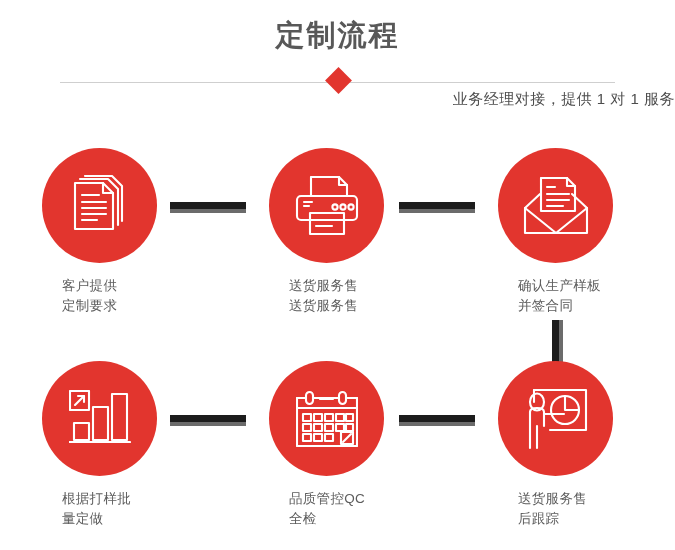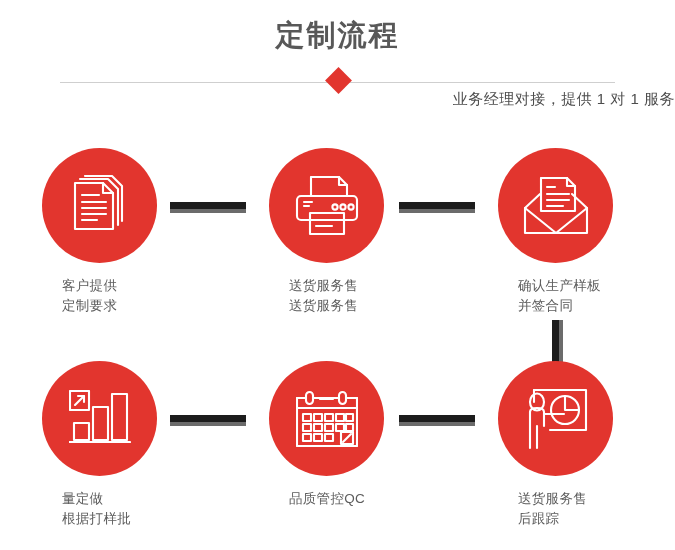--- a/index.html
+++ b/index.html
@@ -257,22 +257,22 @@
           <path d="M6 15 L15 6"></path>
           <path d="M9 6 H15 V12"></path>
           <rect x="5" y="33" width="15" height="17"></rect>
           <rect x="24" y="17" width="15" height="33"></rect>
           <rect x="43" y="4" width="15" height="46"></rect>
           <path d="M0 52 H61"></path>
         </svg>
       </span>
     </div>
     <div class="caption">
+      <div>根据打样批</div>
       <div>量定做</div>
-      <div>根据打样批</div>
     </div>
   </div>
 
   <div class="step step-4">
     <div class="circle">
       <span>
         <svg width="62" height="58" viewBox="0 0 62 58" fill="none" stroke="#ffffff" stroke-width="2.1" stroke-linejoin="round" stroke-linecap="round">
           <rect x="10" y="2" width="7" height="12" rx="3.5"></rect>
           <rect x="43" y="2" width="7" height="12" rx="3.5"></rect>
           <path d="M24 9 H37"></path>
@@ -294,20 +294,21 @@
           <rect x="7" y="44" width="8" height="7"></rect>
           <rect x="18" y="44" width="8" height="7"></rect>
           <rect x="29" y="44" width="8" height="7"></rect>
           <rect x="45" y="42" width="12" height="12"></rect>
           <path d="M47 52 L55 44"></path>
         </svg>
       </span>
     </div>
     <div class="caption">
       <div>品质管控QC</div>
+      <div>全检</div>
     </div>
   </div>
 
   <div class="step step-5">
     <div class="circle">
       <span>
         <svg width="64" height="62" viewBox="0 0 64 62" fill="none" stroke="#ffffff" stroke-width="2.1" stroke-linejoin="round" stroke-linecap="round">
           <path d="M10 2 H62 V42 H26"></path>
           <path d="M10 2 V14"></path>
           <circle cx="41" cy="22" r="14"></circle>

